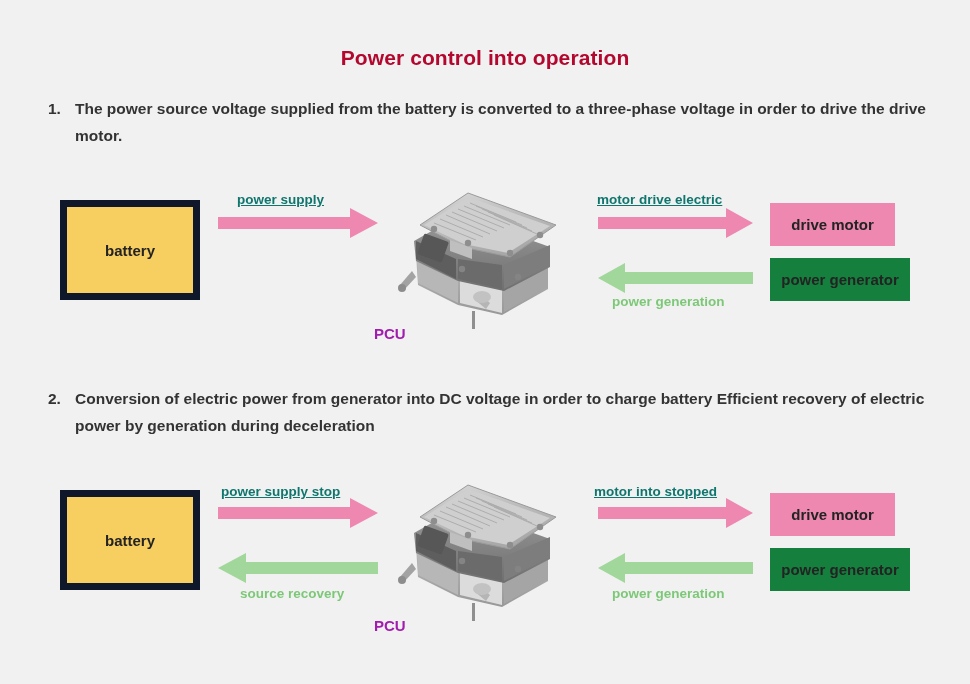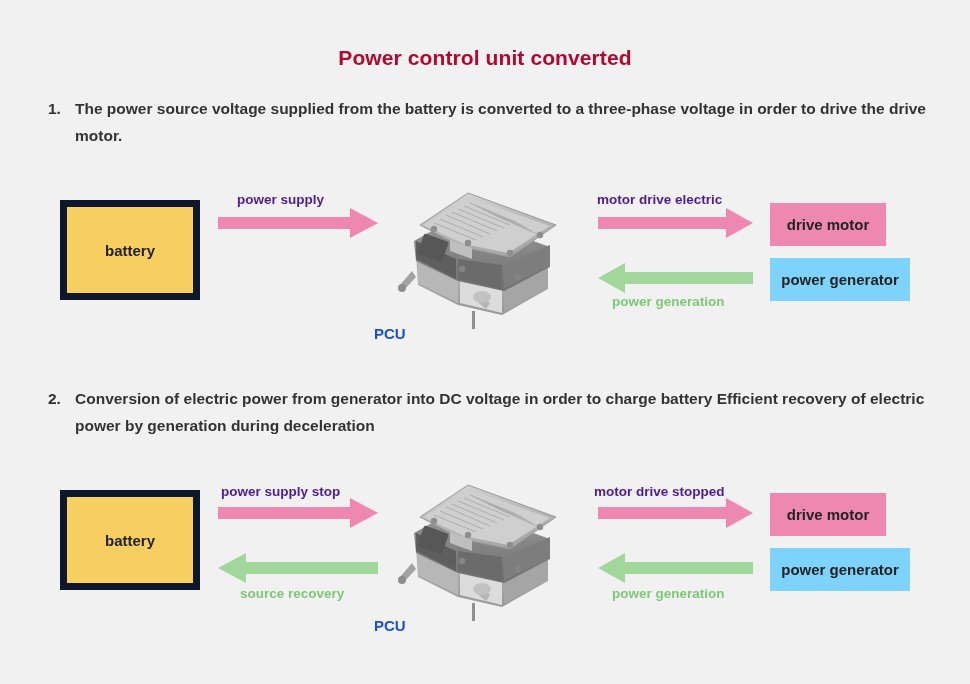--- a/index.html
+++ b/index.html
@@ -79,46 +79,46 @@
     left: 60px;
     top: 30px;
     width: 140px;
     height: 100px;
     background: #f7ce60;
     border: 7px solid #0f172a;
   }
   .box.drive-motor {
     left: 770px;
     top: 33px;
-    width: 116px;
+    width: 125px;
     height: 43px;
     background: #ee88b0;
   }
   .box.power-generator {
     left: 770px;
     top: 88px;
     width: 140px;
     height: 43px;
-    background: #7dd3fc;
+    background: #15803d;
   }
 
   
   .arrow {
     position: absolute;
     height: 30px;
   }
   .arrow svg { display: block; width: 100%; height: 100%; }
 
   .arrow-label {
     position: absolute;
     font-size: 13.5px;
     font-weight: bold;
     white-space: nowrap;
   }
-  .arrow-label.pink  { color: #4c1d95; }
+  .arrow-label.pink  { color: #0f766e; text-decoration: underline; }
   .arrow-label.green { color: #7dc878; text-align: center; }
 
   
   #d1-arrow-supply        { left: 218px; top: 208px; width: 160px; }
   #d1-label-supply        { left: 237px; top: 192px; }
   #d1-arrow-motor         { left: 598px; top: 208px; width: 155px; }
   #d1-label-motor         { left: 597px; top: 192px; }
   #d1-arrow-generation    { left: 598px; top: 263px; width: 155px; }
   #d1-label-generation    { left: 612px; top: 294px; }
 
@@ -139,31 +139,31 @@
     height: 145px;
   }
   .pcu-photo svg { display: block; width: 100%; height: 100%; }
   #d1-pcu { left: 398px; top: 185px; }
   #d2-pcu { left: 398px; top: 477px; }
 
   .pcu-label {
     position: absolute;
     font-size: 15px;
     font-weight: bold;
-    color: #1d4ed8;
+    color: #a21caf;
   }
   #d1-pcu-label { left: 374px; top: 325px; }
   #d2-pcu-label { left: 374px; top: 617px; }
 </style>
 </head>
 <body>
 
 <div id="page">
 
-  <div class="title">Power control unit converted</div>
+  <div class="title">Power control into operation</div>
 
   <div class="para" id="para-1">
     <span class="num">1.</span>
     <span class="body">The power source voltage supplied from the battery is converted to a three-phase voltage in order to drive the drive motor.</span>
   </div>
 
   <div class="diagram" id="diagram-1">
     <div class="box battery">battery</div>
     <div class="box drive-motor">drive motor</div>
     <div class="box power-generator">power generator</div>
@@ -333,21 +333,21 @@
       <path d="M160 9 L28 9 L28 0 L0 15 L28 30 L28 21 L160 21 Z" fill="#a1d79b"></path>
     </svg>
   </div>
   <div class="arrow-label green" id="d2-label-recovery">source recovery</div>
 
   <div class="arrow" id="d2-arrow-motor">
     <svg viewBox="0 0 155 30" preserveAspectRatio="none" xmlns="http://www.w3.org/2000/svg">
       <path d="M0 9 L128 9 L128 0 L155 15 L128 30 L128 21 L0 21 Z" fill="#ee88b0"></path>
     </svg>
   </div>
-  <div class="arrow-label pink" id="d2-label-motor">motor drive stopped</div>
+  <div class="arrow-label pink" id="d2-label-motor">motor into stopped</div>
 
   <div class="arrow" id="d2-arrow-generation">
     <svg viewBox="0 0 155 30" preserveAspectRatio="none" xmlns="http://www.w3.org/2000/svg">
       <path d="M155 9 L27 9 L27 0 L0 15 L27 30 L27 21 L155 21 Z" fill="#a1d79b"></path>
     </svg>
   </div>
   <div class="arrow-label green" id="d2-label-generation">power generation</div>
 
 </div>
 

